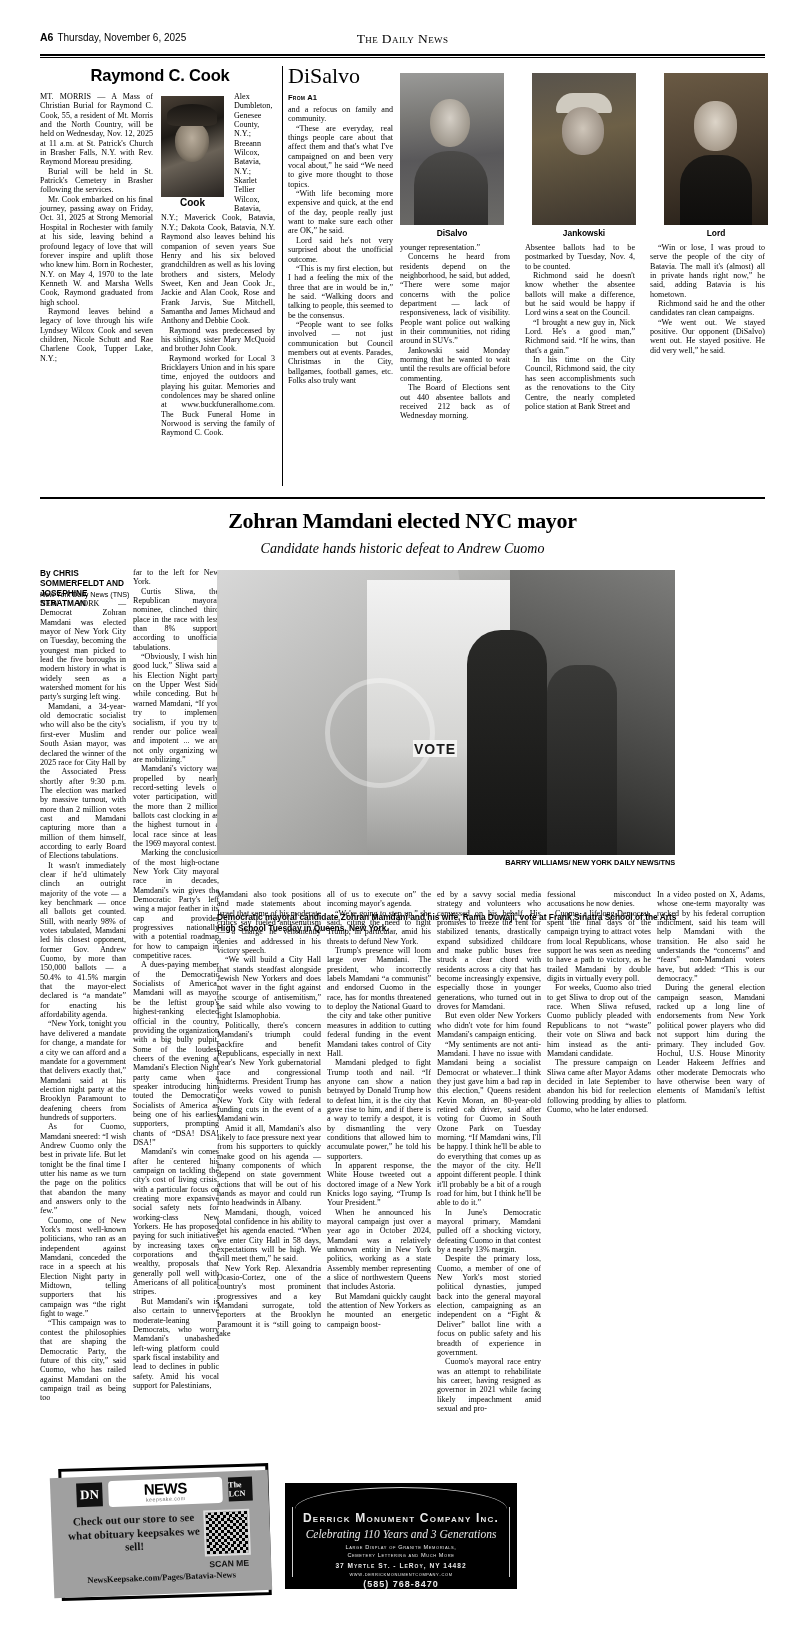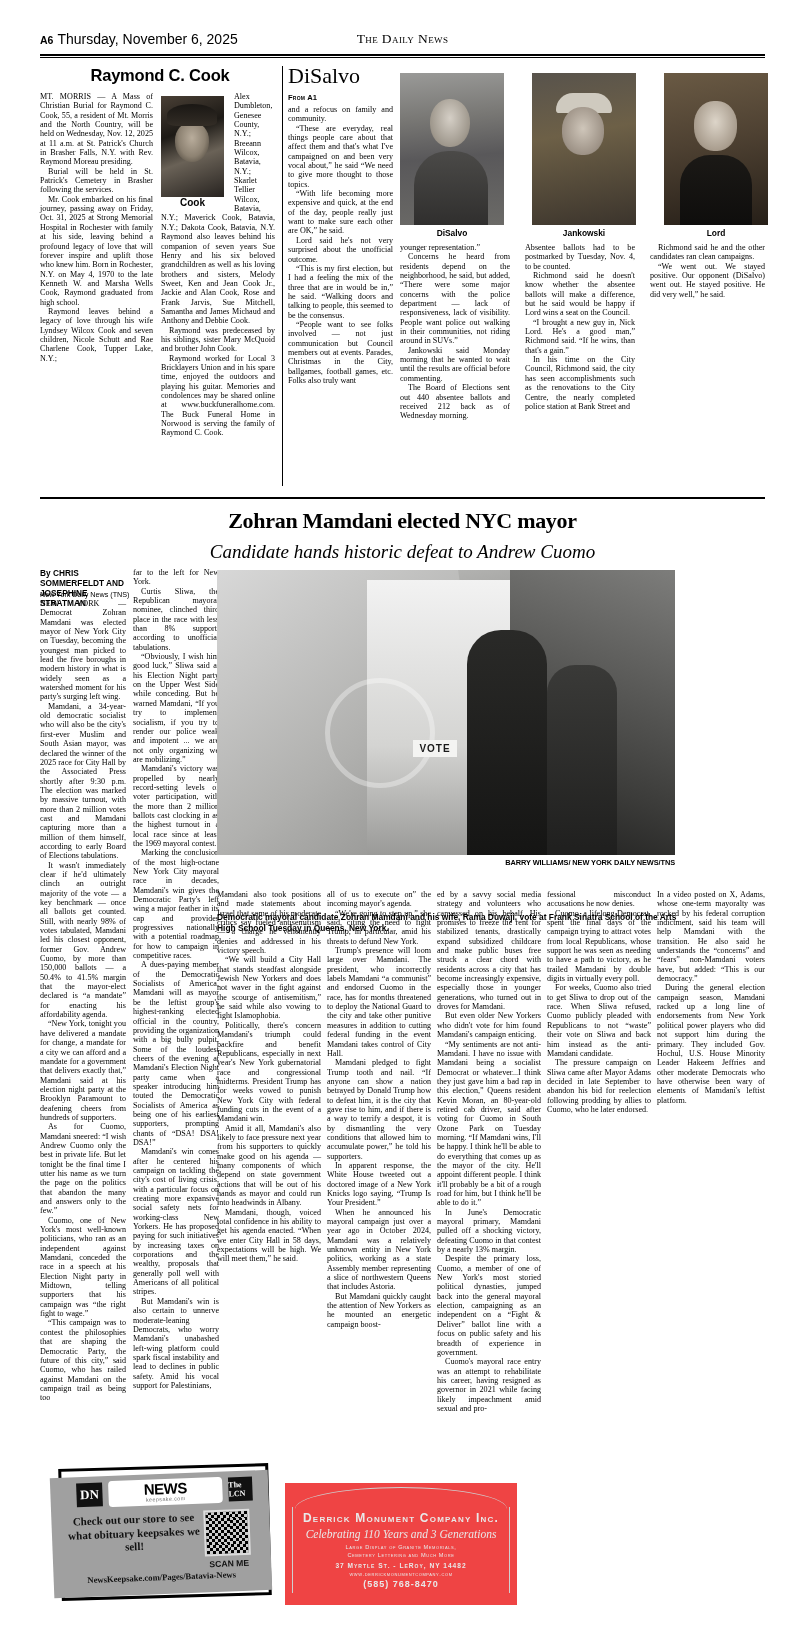--- a/index.html
+++ b/index.html
@@ -15,21 +15,21 @@
     overflow: hidden;
   }
   .page { width: 805px; height: 1632px; position: relative; padding: 0; }
 
   
   .masthead {
     position: absolute; left: 40px; top: 31px; width: 725px; height: 22px;
     display: flex; align-items: baseline;
   }
   .mast-folio { font-family: "Liberation Sans", sans-serif; font-weight: bold; font-size: 10.5px; letter-spacing: 0; }
-  .mast-date { font-family: "Liberation Sans", sans-serif; font-size: 14px; margin-left: 4px; }
+  .mast-date { font-family: "Liberation Sans", sans-serif; font-size: 10px; margin-left: 4px; }
   .mast-title {
     position: absolute; left: 50%; transform: translateX(-50%);
     font-family: "Liberation Serif", serif; font-variant: small-caps;
     font-size: 13.5px; letter-spacing: .4px; white-space: nowrap;
   }
   .rule-double {
     position: absolute; left: 40px; top: 54px; width: 725px;
     border-top: 2px solid #000; border-bottom: 1px solid #000; height: 4px;
   }
 
@@ -114,21 +114,21 @@
   .rule-thick-1 { position: absolute; left: 40px; top: 497px; width: 725px; border-top: 2px solid #000; }
 
   
   .main-head {
     position: absolute; left: 40px; top: 503px; width: 725px; text-align: center;
     font-family: "Liberation Serif", serif; font-weight: bold; font-size: 22px;
     letter-spacing: -.3px; line-height: 36px;
   }
   .main-deck {
     position: absolute; left: 40px; top: 541px; width: 725px; text-align: center;
-    font-family: "Liberation Serif", serif; font-style: italic; font-size: 19px;
+    font-family: "Liberation Serif", serif; font-style: italic; font-size: 14px;
   }
 
   .byline {
     position: absolute; left: 40px; top: 568px; width: 86px;
     font-family: "Liberation Sans", sans-serif; font-weight: bold; font-size: 8.3px;
     line-height: 10px;
   }
   .byline-src {
     position: absolute; left: 40px; top: 590px; width: 90px;
     font-family: "Liberation Sans", sans-serif; font-size: 7.2px;
@@ -141,21 +141,21 @@
   .main-photo {
     position: absolute; left: 217px; top: 570px; width: 458px; height: 285px;
     overflow: hidden;
     background: linear-gradient(165deg,#c9c9c7 0%,#a9a9a7 22%,#8d8d8b 45%,#6e6e6c 72%,#4a4a48 100%);
   }
   .mp-shape1 { position:absolute; left:-40px; top:-20px; width:300px; height:330px; background:linear-gradient(150deg,#dedede,#b0b0ae 60%,#8a8a88); transform: rotate(-8deg); }
   .mp-shape2 { position:absolute; left:150px; top:10px; width:150px; height:275px; background:linear-gradient(#f2f2f2,#d4d4d2 60%,#9a9a98); }
   .mp-shape3 { position:absolute; right:0px; top:0px; width:165px; height:285px; background:linear-gradient(200deg,#7d7d7b,#3c3c3a 70%,#1d1d1c); }
   .mp-person { position:absolute; left:250px; top:60px; width:80px; height:225px; background:linear-gradient(#2a2a28,#151514); border-radius:34px 34px 0 0; }
   .mp-person2 { position:absolute; left:330px; top:95px; width:70px; height:190px; background:linear-gradient(#3a3a38,#1f1f1e); border-radius:28px 28px 0 0; }
-  .mp-vote { position:absolute; left:196px; top:170px; width:44px; height:17px; background:#f4f4f2; color:#1a1a1a; font-family:"Liberation Sans",sans-serif; font-weight:bold; font-size:10px; display:flex; align-items:center; justify-content:center; letter-spacing:1px; }
+  .mp-vote { position:absolute; left:196px; top:170px; width:44px; height:17px; background:#f4f4f2; color:#1a1a1a; font-family:"Liberation Sans",sans-serif; font-weight:bold; font-size:14px; display:flex; align-items:center; justify-content:center; letter-spacing:1px; }
   .mp-ring { position:absolute; left:108px; top:108px; width:110px; height:110px; border:5px solid rgba(255,255,255,.35); border-radius:50%; }
 
   .photo-credit {
     position: absolute; left: 217px; top: 858px; width: 458px; text-align: right;
     font-family: "Liberation Sans", sans-serif; font-weight: bold; font-size: 7.4px;
     letter-spacing: -.1px;
   }
   .photo-cap {
     position: absolute; left: 217px; top: 868px; width: 460px;
     font-family: "Liberation Sans", sans-serif; font-weight: bold; font-size: 8.4px;
@@ -198,22 +198,22 @@
     background:
       repeating-linear-gradient(90deg,#111 0 3px,#ddd 3px 6px),
       repeating-linear-gradient(0deg,#111 0 3px,#ddd 3px 6px);
     background-blend-mode: difference; border: 2px solid #ddd; }
   .ks-scan { position:absolute; left:148px; top:99px; width:56px; text-align:center;
     font-family:"Liberation Sans",sans-serif; font-weight:bold; font-size:8.6px; color:#111; }
   .ks-url { position:absolute; left:10px; top:110px; width: 196px; text-align:center;
     font-family:"Liberation Serif",serif; font-weight:bold; font-size:8.6px; color:#111; }
 
   .ad-derrick {
-    position: absolute; left: 285px; top: 1483px; width: 232px; height: 122px;
-    background: #ef4444; color: #e8e8e8; text-align: center;
+    position: absolute; left: 285px; top: 1483px; width: 232px; height: 106px;
+    background: #000000; color: #e8e8e8; text-align: center;
   }
   .dk-border { position:absolute; left:7px; top:10px; right:7px; bottom:12px; }
   .dk-border::before { content:""; position:absolute; left:0; top:14px; bottom:0; width:1px; background:#cfcfcf; }
   .dk-border::after  { content:""; position:absolute; right:0; top:14px; bottom:0; width:1px; background:#cfcfcf; }
   .dk-arc { position:absolute; left:10px; top:4px; right:10px; height:22px; border-top:1px solid #cfcfcf; border-radius:50% / 100% 100% 0 0; }
   .dk-name { position:absolute; left:0; right:0; top:28px; font-family:"Liberation Sans",sans-serif; font-weight:bold; font-size:12px; letter-spacing:1.2px; font-variant:small-caps; }
   .dk-cel { position:absolute; left:0; right:0; top:45px; font-family:"Liberation Serif",serif; font-style:italic; font-size:11.5px; }
   .dk-l1 { position:absolute; left:0; right:0; top:61px; font-family:"Liberation Sans",sans-serif; font-size:5.6px; letter-spacing:.6px; font-variant:small-caps; line-height:7.6px; }
   .dk-addr { position:absolute; left:0; right:0; top:79px; font-family:"Liberation Sans",sans-serif; font-weight:bold; font-size:6.6px; letter-spacing:1px; font-variant:small-caps; }
   .dk-web { position:absolute; left:0; right:0; top:88px; font-family:"Liberation Sans",sans-serif; font-size:5.6px; letter-spacing:.6px; font-variant:small-caps; }
@@ -284,20 +284,21 @@
     <p>Jankowski said Monday morning that he wanted to wait until the results are official before commenting.</p>
     <p>The Board of Elections sent out 440 absentee ballots and received 212 back as of Wednesday morning.</p>
   </div>
   <div class="col body-txt" id="top-c4">
     <p class="noind">Absentee ballots had to be postmarked by Tuesday, Nov. 4, to be counted.</p>
     <p>Richmond said he doesn't know whether the absentee ballots will make a difference, but he said would be happy if Lord wins a seat on the Council.</p>
     <p>“I brought a new guy in, Nick Lord. He's a good man,” Richmond said. “If he wins, than that's a gain.”</p>
     <p>In his time on the City Council, Richmond said, the city has seen accomplishments such as the renovations to the City Centre, the nearly completed police station at Bank Street and</p>
   </div>
   <div class="col body-txt" id="top-c5">
+    <p>“Win or lose, I was proud to serve the people of the city of Batavia. The mall it's (almost) all in private hands right now,” he said, adding Batavia is his hometown.</p>
     <p>Richmond said he and the other candidates ran clean campaigns.</p>
     <p>“We went out. We stayed positive. Our opponent (DiSalvo) went out. He stayed positive. He did very well,” he said.</p>
   </div>
 
   <div class="rule-thick-1"></div>
 
   <div class="main-head">Zohran Mamdani elected NYC mayor</div>
   <div class="main-deck">Candidate hands historic defeat to Andrew Cuomo</div>
 
   <div class="byline">By CHRIS SOMMERFELDT AND JOSEPHINE STRATMAN</div>
@@ -338,20 +339,21 @@
 
   <div class="col body-txt" id="m-c1b"></div>
   <div class="col body-txt" id="m-c2b"></div>
 
   <div class="col body-txt" id="m-c3">
     <p class="noind">Mamdani also took positions and made statements about Israel that some of his moderate critics say fueled antisemitism — a charge he vehemently denies and addressed in his victory speech.</p>
     <p>“We will build a City Hall that stands steadfast alongside Jewish New Yorkers and does not waver in the fight against the scourge of antisemitism,” he said while also vowing to fight Islamophobia.</p>
     <p>Politically, there's concern Mamdani's triumph could backfire and benefit Republicans, especially in next year's New York gubernatorial race and congressional midterms. President Trump has for weeks vowed to punish New York City with federal funding cuts in the event of a Mamdani win.</p>
     <p>Amid it all, Mamdani's also likely to face pressure next year from his supporters to quickly make good on his agenda — many components of which depend on state government actions that will be out of his hands as mayor and could run into headwinds in Albany.</p>
     <p>Mamdani, though, voiced total confidence in his ability to get his agenda enacted. “When we enter City Hall in 58 days, expectations will be high. We will meet them,” he said.</p>
+    <p>New York Rep. Alexandria Ocasio-Cortez, one of the country's most prominent progressives and a key Mamdani surrogate, told reporters at the Brooklyn Paramount it is “still going to take</p>
   </div>
   <div class="col body-txt" id="m-c4">
     <p class="noind">all of us to execute on” the incoming mayor's agenda.</p>
     <p>“We're going to step up,” she said, citing the need to fight Trump, in particular, amid his threats to defund New York.</p>
     <p>Trump's presence will loom large over Mamdani. The president, who incorrectly labels Mamdani “a communist” and endorsed Cuomo in the race, has for months threatened to deploy the National Guard to the city and take other punitive measures in addition to cutting federal funding in the event Mamdani takes control of City Hall.</p>
     <p>Mamdani pledged to fight Trump tooth and nail. “If anyone can show a nation betrayed by Donald Trump how to defeat him, it is the city that gave rise to him, and if there is a way to terrify a despot, it is by dismantling the very conditions that allowed him to accumulate power,” he told his supporters.</p>
     <p>In apparent response, the White House tweeted out a doctored image of a New York Knicks logo saying, “Trump Is Your President.”</p>
     <p>When he announced his mayoral campaign just over a year ago in October 2024, Mamdani was a relatively unknown entity in New York politics, working as a state Assembly member representing a slice of northwestern Queens that includes Astoria.</p>
     <p>But Mamdani quickly caught the attention of New Yorkers as he mounted an energetic campaign boost-</p>
   </div>

